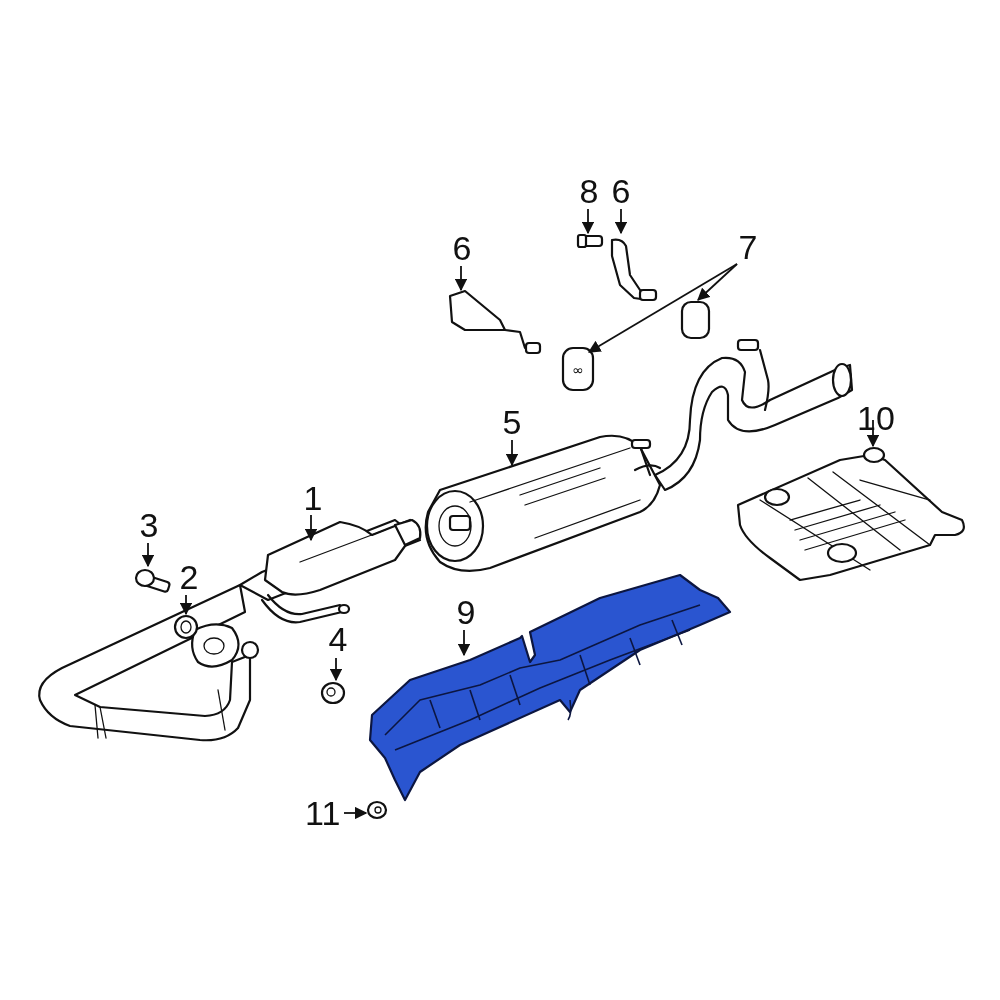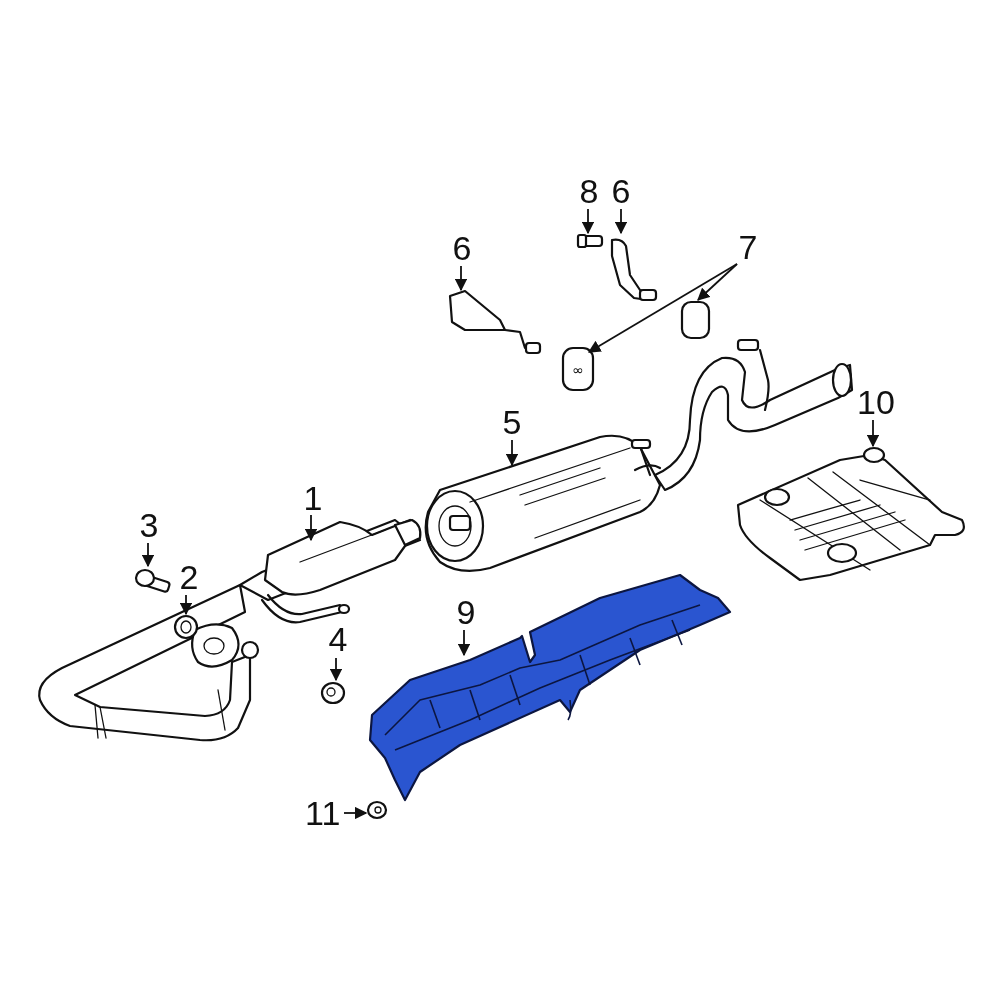--- a/index.html
+++ b/index.html
@@ -154,15 +154,15 @@
 <div class="callout" style="left:313px; top:481px;">1</div>
 <div class="callout" style="left:189px; top:560px;">2</div>
 <div class="callout" style="left:149px; top:508px;">3</div>
 <div class="callout" style="left:338px; top:622px;">4</div>
 <div class="callout" style="left:512px; top:405px;">5</div>
 <div class="callout" style="left:462px; top:231px;">6</div>
 <div class="callout" style="left:621px; top:174px;">6</div>
 <div class="callout" style="left:748px; top:230px;">7</div>
 <div class="callout" style="left:589px; top:174px;">8</div>
 <div class="callout" style="left:466px; top:595px;">9</div>
-<div class="callout" style="left:876px; top:385px;">10</div>
+<div class="callout" style="left:876px; top:401px;">10</div>
 <div class="callout left" style="left:305px; top:796px;">11</div>
 </div>
 
 </body></html>

